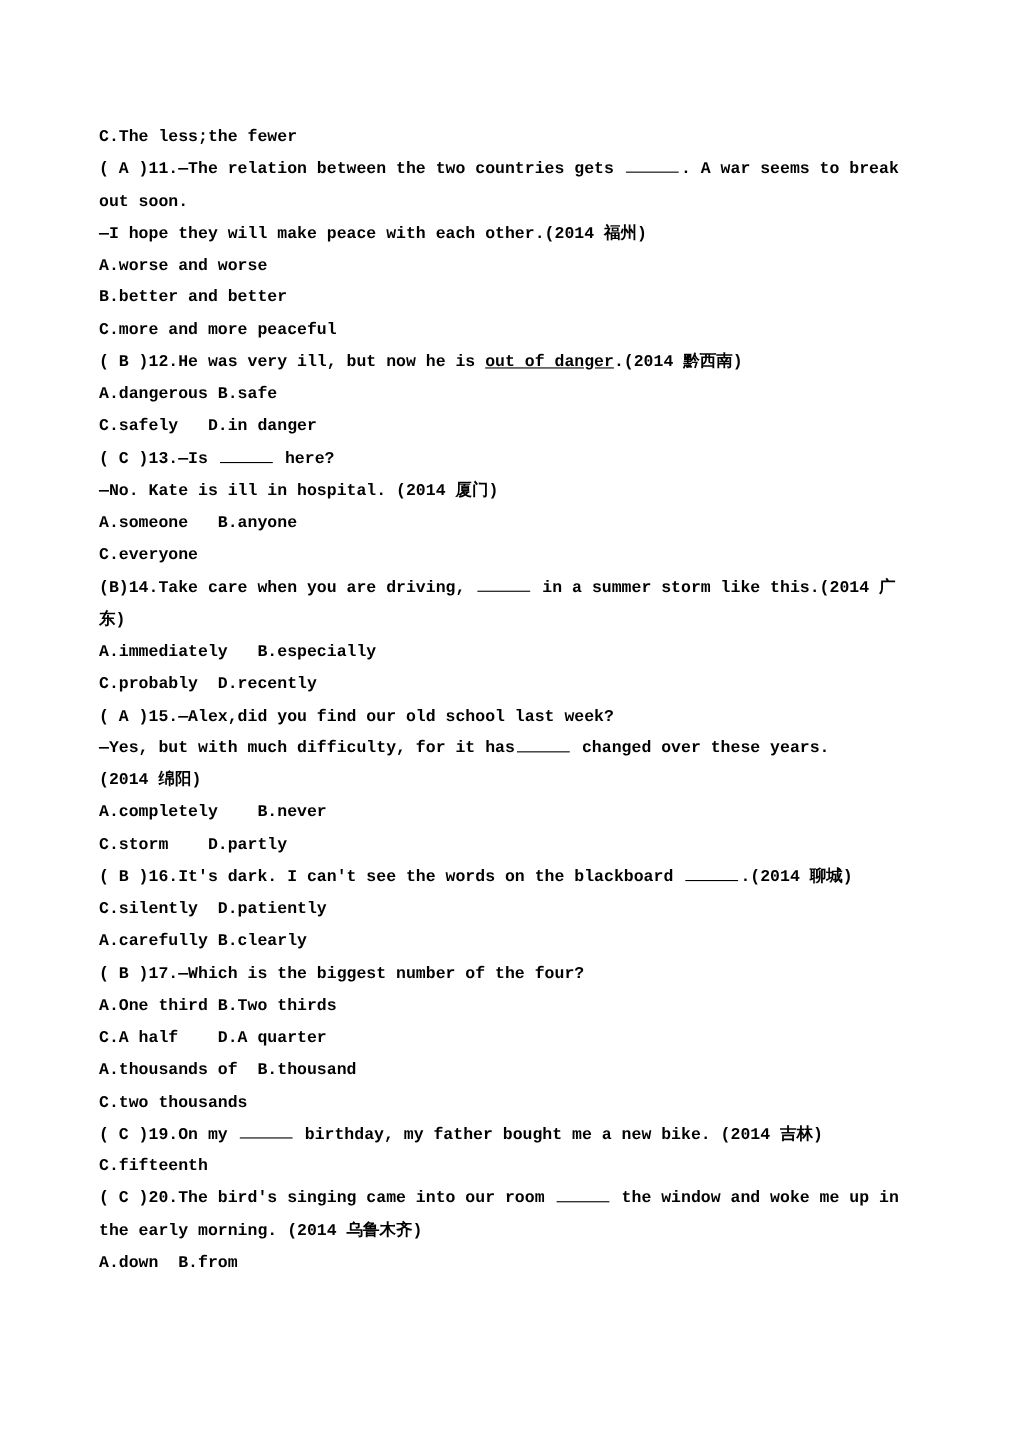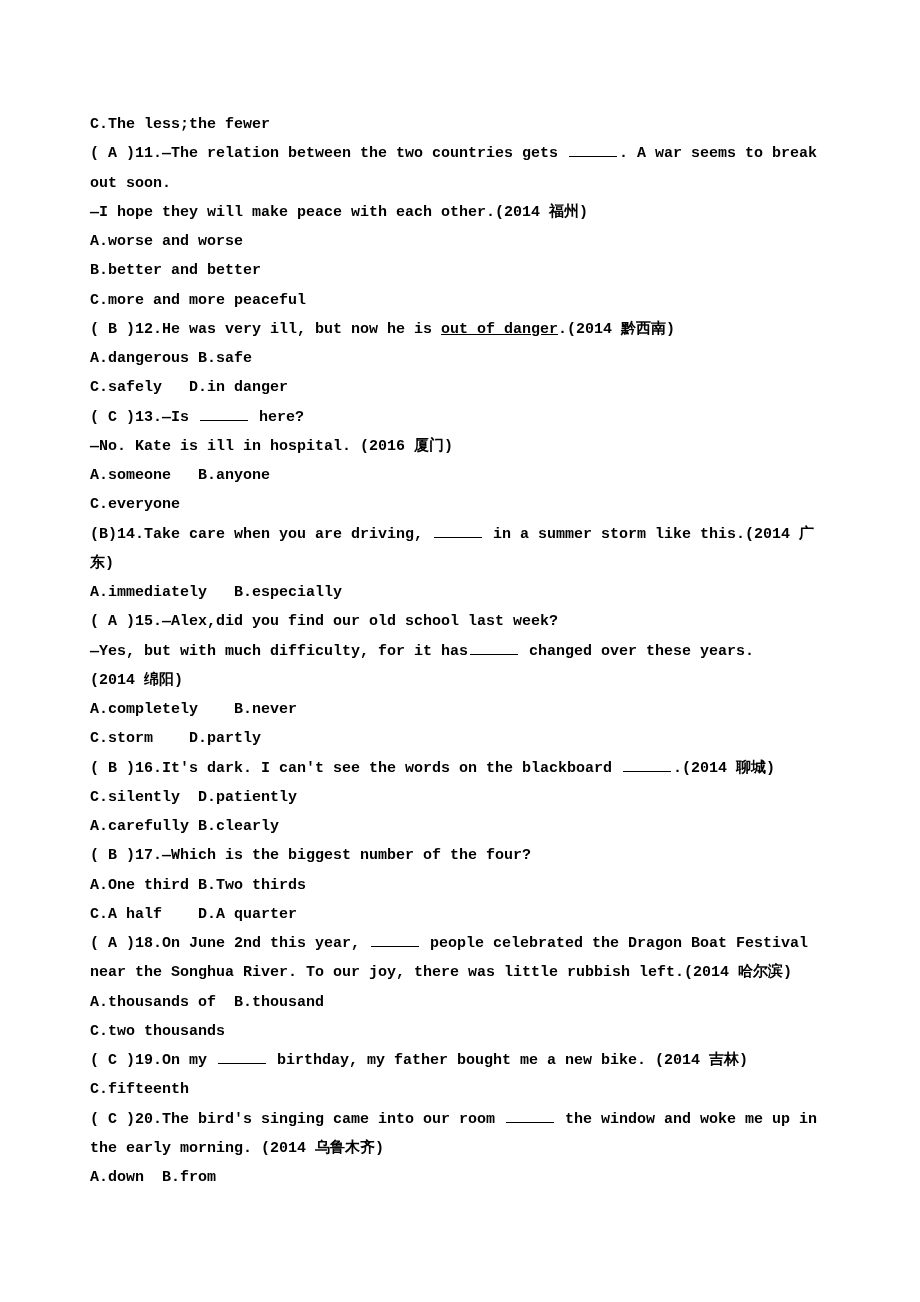--- a/index.html
+++ b/index.html
@@ -37,36 +37,36 @@
     <div class="line">C.The less;the fewer</div>
     <div class="line">( A )11.—The relation between the two countries gets <span class="blank"></span>. A war seems to break out soon.</div>
     <div class="line">—I hope they will make peace with each other.(2014 福州)</div>
     <div class="line">A.worse and worse</div>
     <div class="line">B.better and better</div>
     <div class="line">C.more and more peaceful</div>
     <div class="line">( B )12.He was very ill, but now he is <span class="underline">out of danger</span>.(2014 黔西南)</div>
     <div class="line">A.dangerous B.safe</div>
     <div class="line">C.safely   D.in danger</div>
     <div class="line">( C )13.—Is <span class="blank"></span> here?</div>
-    <div class="line">—No. Kate is ill in hospital. (2016 厦门)</div>
+    <div class="line">—No. Kate is ill in hospital. (2014 厦门)</div>
     <div class="line">A.someone   B.anyone</div>
     <div class="line">C.everyone</div>
     <div class="line">(B)14.Take care when you are driving, <span class="blank"></span> in a summer storm like this.(2014 广东)</div>
     <div class="line">A.immediately   B.especially</div>
+    <div class="line">C.probably  D.recently</div>
     <div class="line">( A )15.—Alex,did you find our old school last week?</div>
     <div class="line">—Yes, but with much difficulty, for it has<span class="blank"></span> changed over these years.</div>
     <div class="line">(2014 绵阳)</div>
     <div class="line">A.completely    B.never</div>
     <div class="line">C.storm    D.partly</div>
     <div class="line">( B )16.It's dark. I can't see the words on the blackboard <span class="blank"></span>.(2014 聊城)</div>
     <div class="line">C.silently  D.patiently</div>
     <div class="line">A.carefully B.clearly</div>
     <div class="line">( B )17.—Which is the biggest number of the four?</div>
     <div class="line">A.One third B.Two thirds</div>
     <div class="line">C.A half    D.A quarter</div>
-    <div class="line">( A )18.On June 2nd this year, <span class="blank"></span> people celebrated the Dragon Boat Festival near the Songhua River. To our joy, there was little rubbish left.(2014 哈尔滨)</div>
     <div class="line">A.thousands of  B.thousand</div>
     <div class="line">C.two thousands</div>
     <div class="line">( C )19.On my <span class="blank"></span> birthday, my father bought me a new bike. (2014 吉林)</div>
     <div class="line">C.fifteenth</div>
     <div class="line">( C )20.The bird's singing came into our room <span class="blank"></span> the window and woke me up in the early morning. (2014 乌鲁木齐)</div>
     <div class="line">A.down  B.from</div>
   </div>
 
 </body></html>

